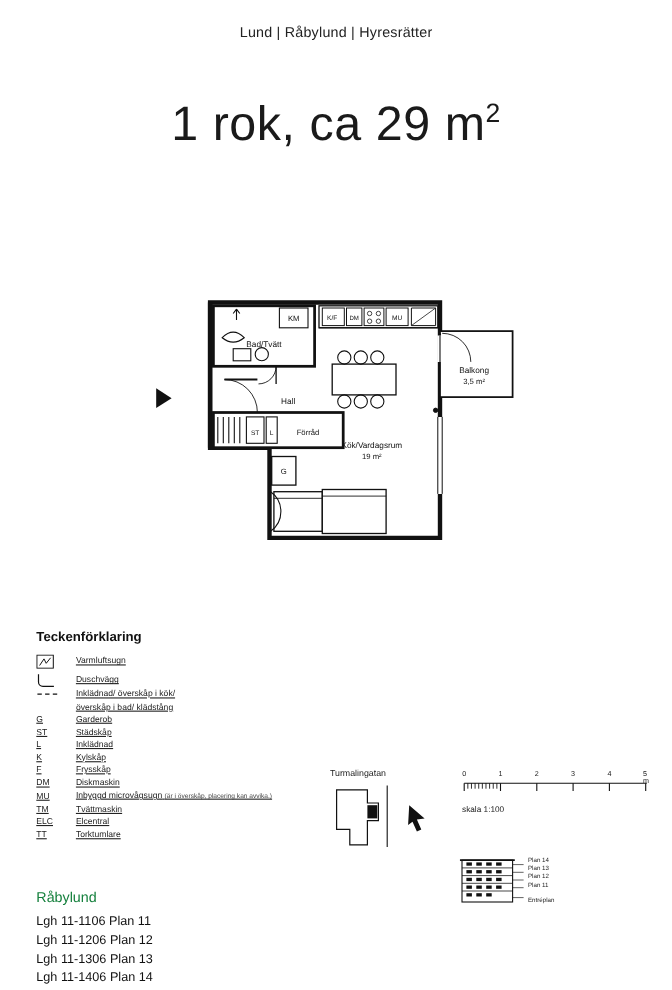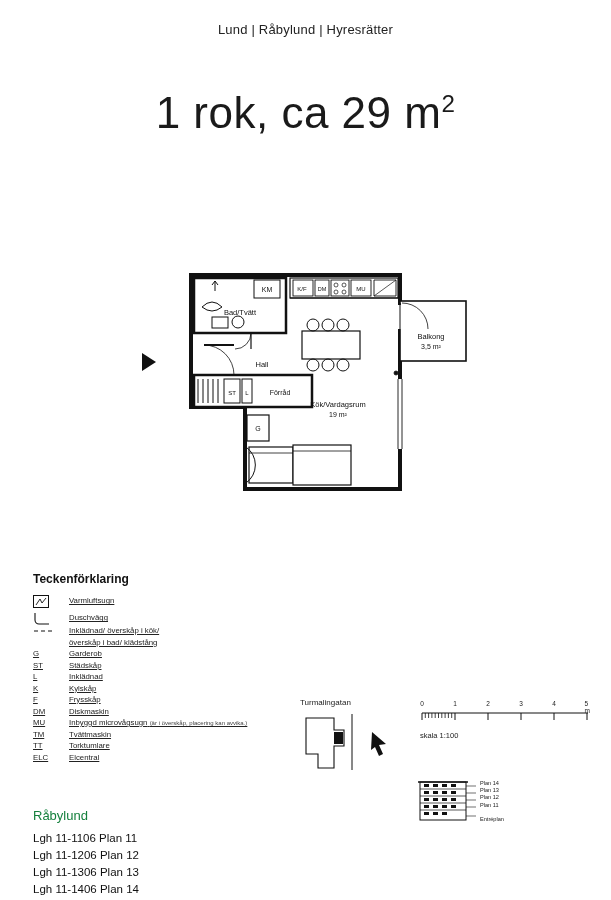--- a/index.html
+++ b/index.html
@@ -352,27 +352,27 @@
         <span class="note">(är i överskåp, placering kan avvika.)</span>
       </div>
     </div>
 
     <div class="legend-row">
       <div class="legend-sym">TM</div>
       <div class="legend-label">Tvättmaskin</div>
     </div>
 
     <div class="legend-row">
+      <div class="legend-sym">ELC</div>
+      <div class="legend-label">Elcentral</div>
+    </div>
+
+    <div class="legend-row">
       <div class="legend-sym">TT</div>
       <div class="legend-label">Torktumlare</div>
-    </div>
-
-    <div class="legend-row">
-      <div class="legend-sym">ELC</div>
-      <div class="legend-label">Elcentral</div>
     </div>
   </div>
 
   <div class="streetmap">
     <div class="street-name">Turmalingatan</div>
     <svg width="110" height="70" viewBox="0 0 110 70">
       <path d="M6 8 L34 8 L34 20 L44 20 L44 36 L34 36 L34 58 L18 58 L18 44 L6 44 Z" fill="none" stroke="#111" stroke-width="1.1"></path>
       <rect x="34" y="22" width="9" height="12" fill="#111"></rect>
       <path d="M52 4 L52 60" stroke="#111" stroke-width="1"></path>
     </svg>

